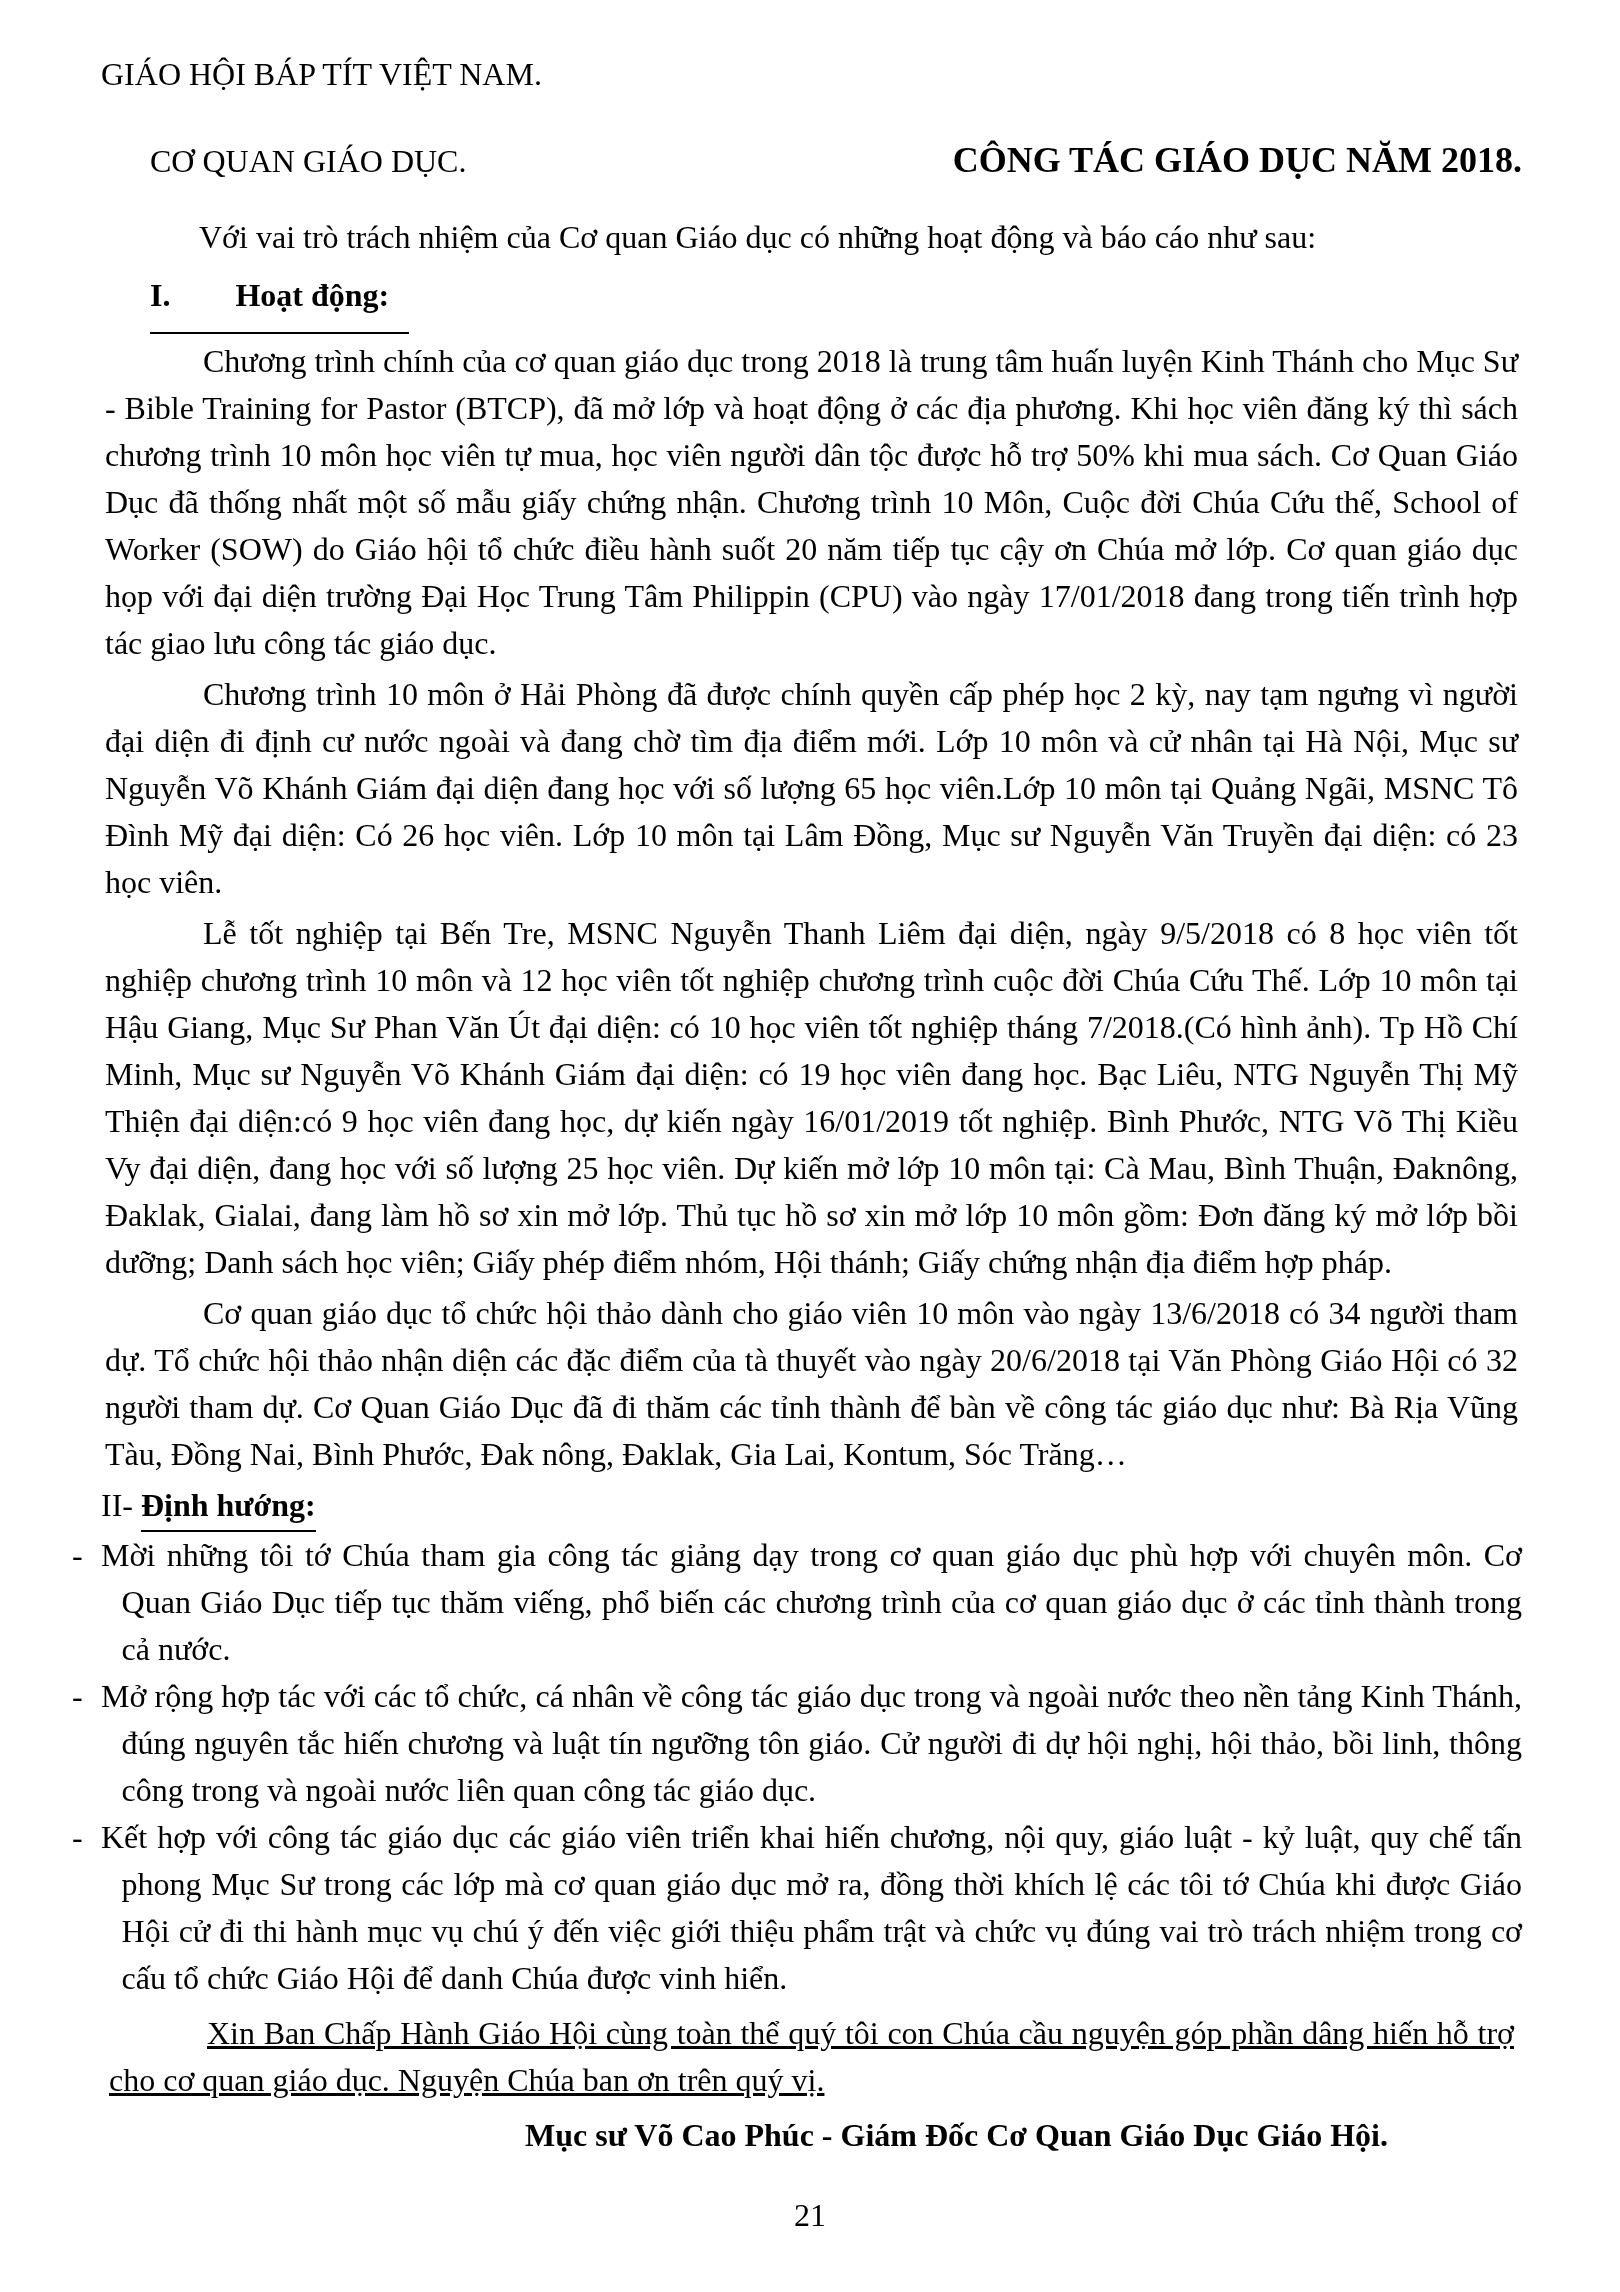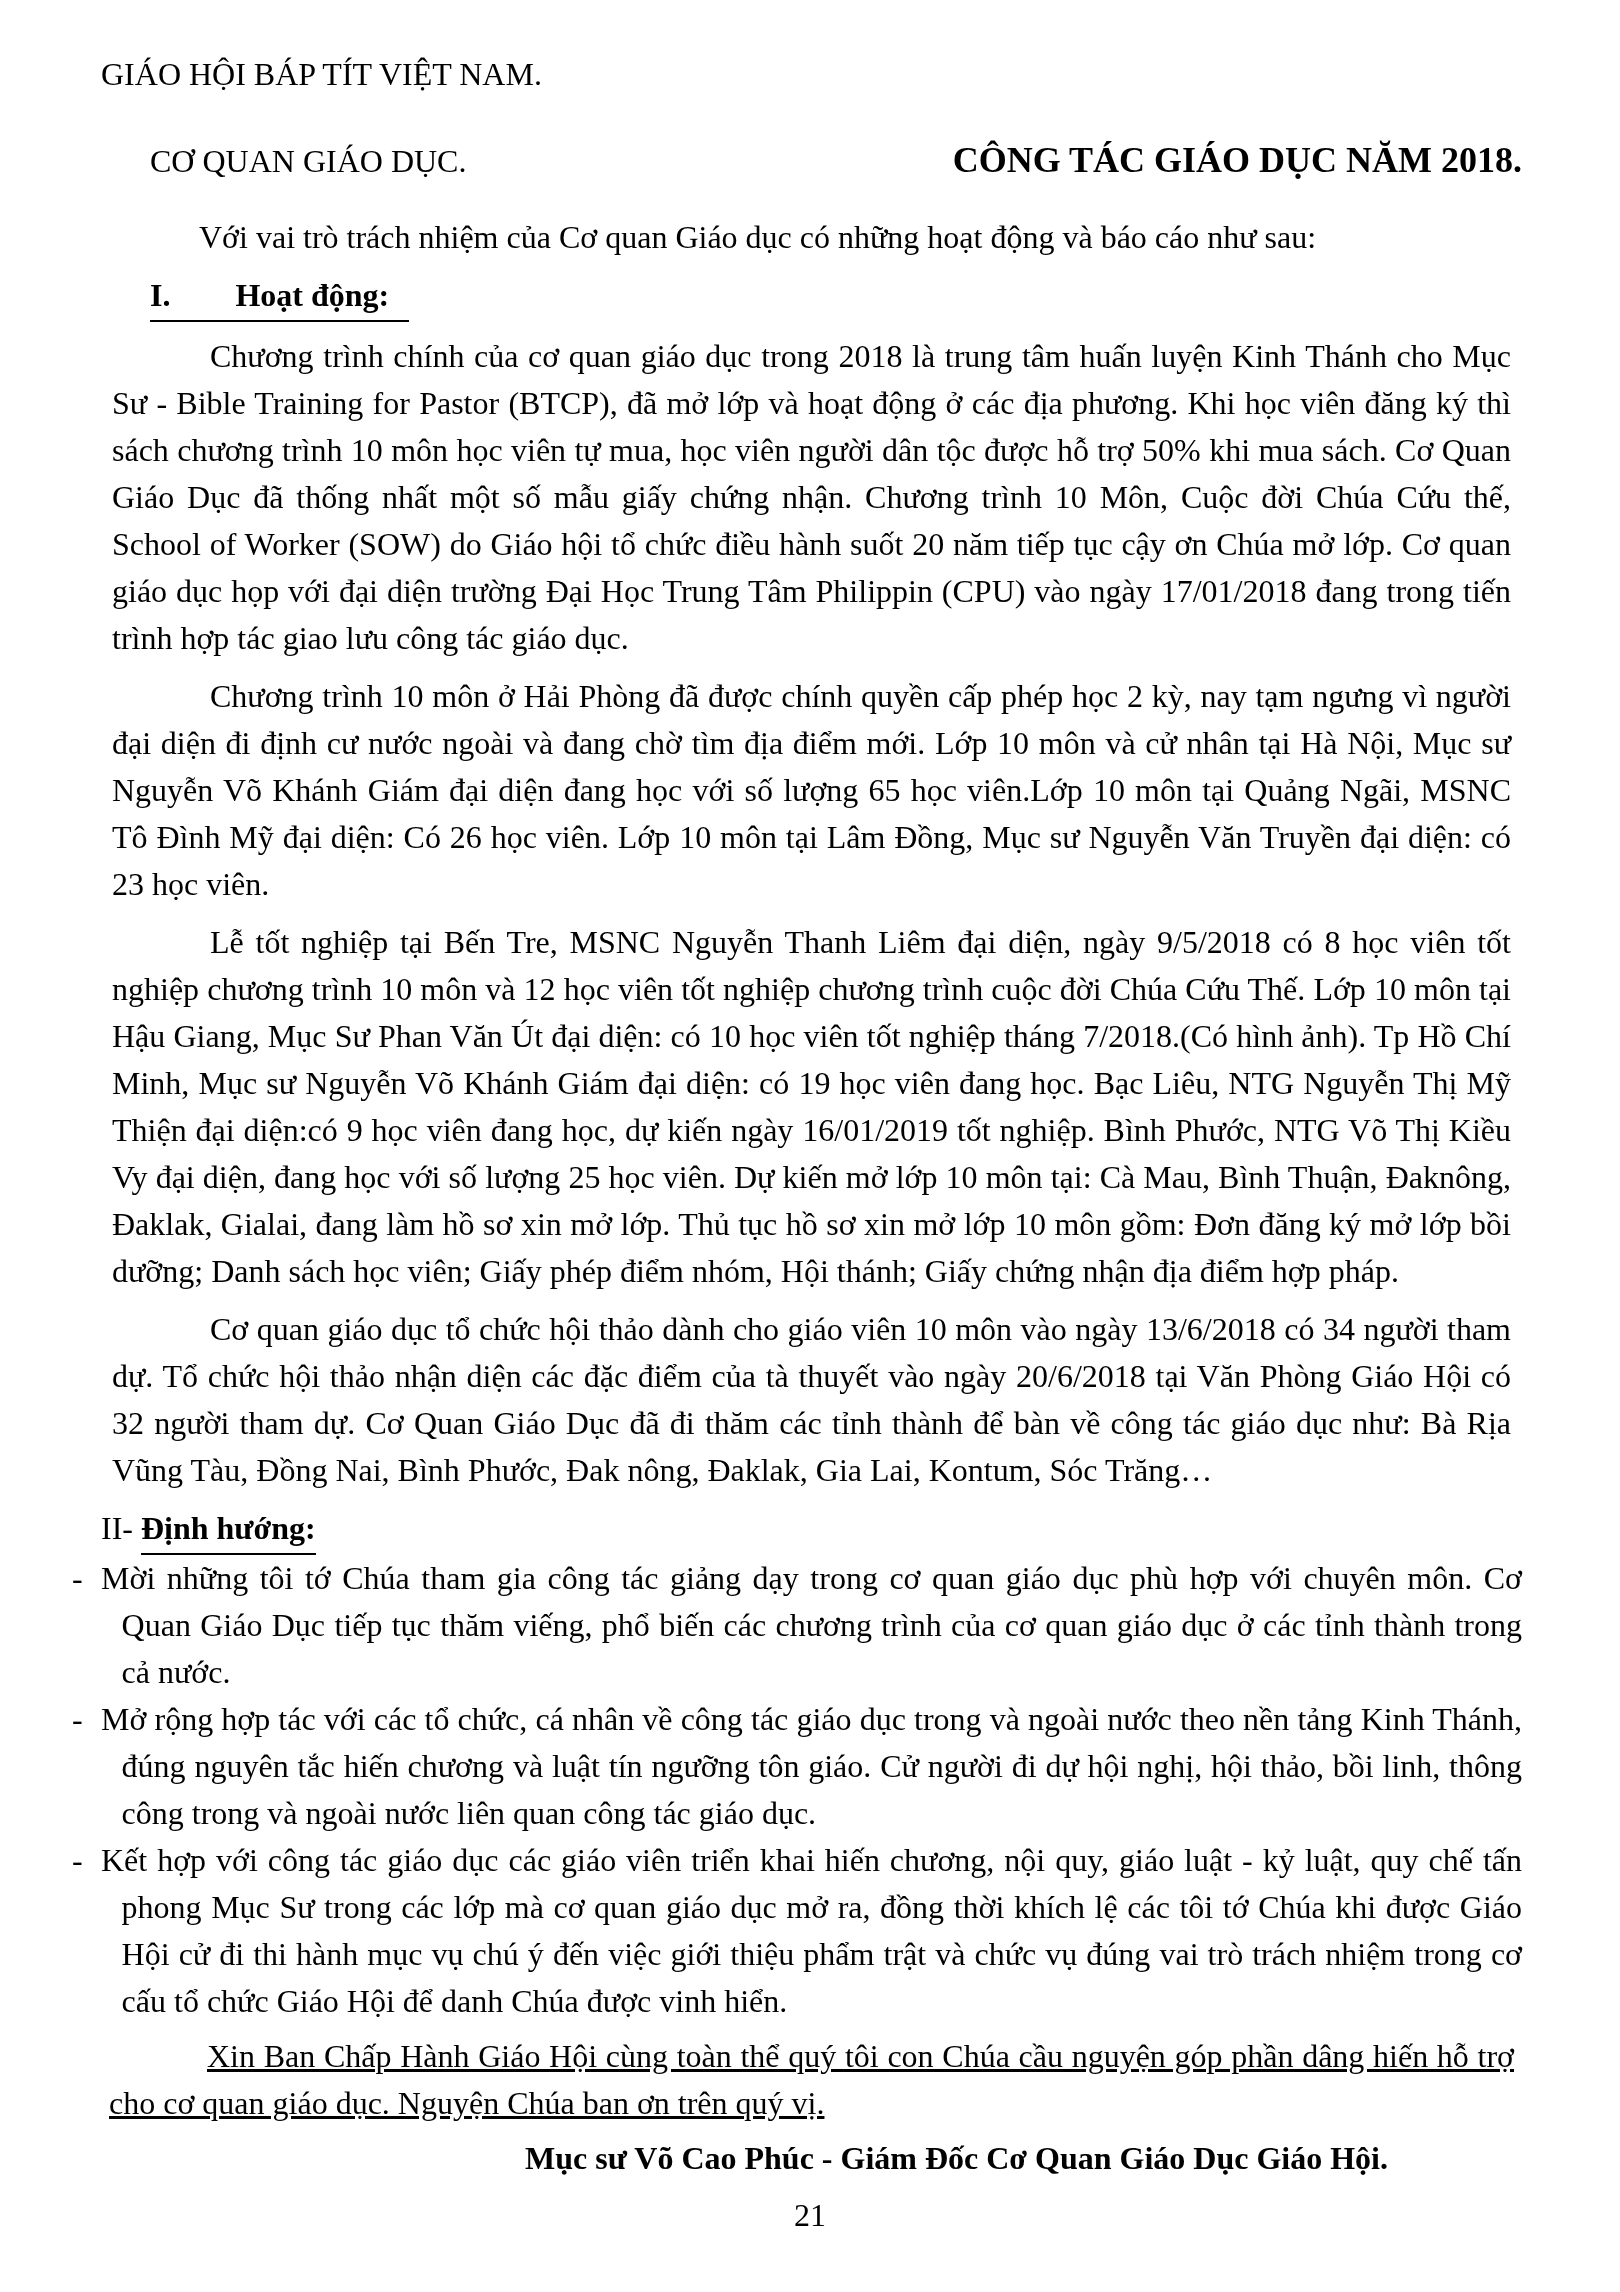--- a/index.html
+++ b/index.html
@@ -26,29 +26,29 @@
     font-size: 36px;
     white-space: nowrap;
   }
 
   .intro { text-indent: 98px; margin: 29px 0 11px 0; }
 
   .h1 { margin: 2px 0 0 0; }
   .h1 .u {
     display: inline-block;
     border-bottom: 2.9px solid #000;
-    padding-bottom: 1px;
+    padding-bottom: 13px;
     padding-right: 19.6px;
     margin-left: 49px;
     font-weight: bold;
   }
   .h1 .tab { display: inline-block; width: 65px; }
 
   p.body {
-    margin: 11px;
+    margin: 4px;
     text-align: justify;
     text-indent: 98px;
   }
 
   .h2 { margin: 0; }
   .h2 .u {
     display: inline-block;
     border-bottom: 2.9px solid #000;
     padding-bottom: 1px;
     font-weight: bold;

